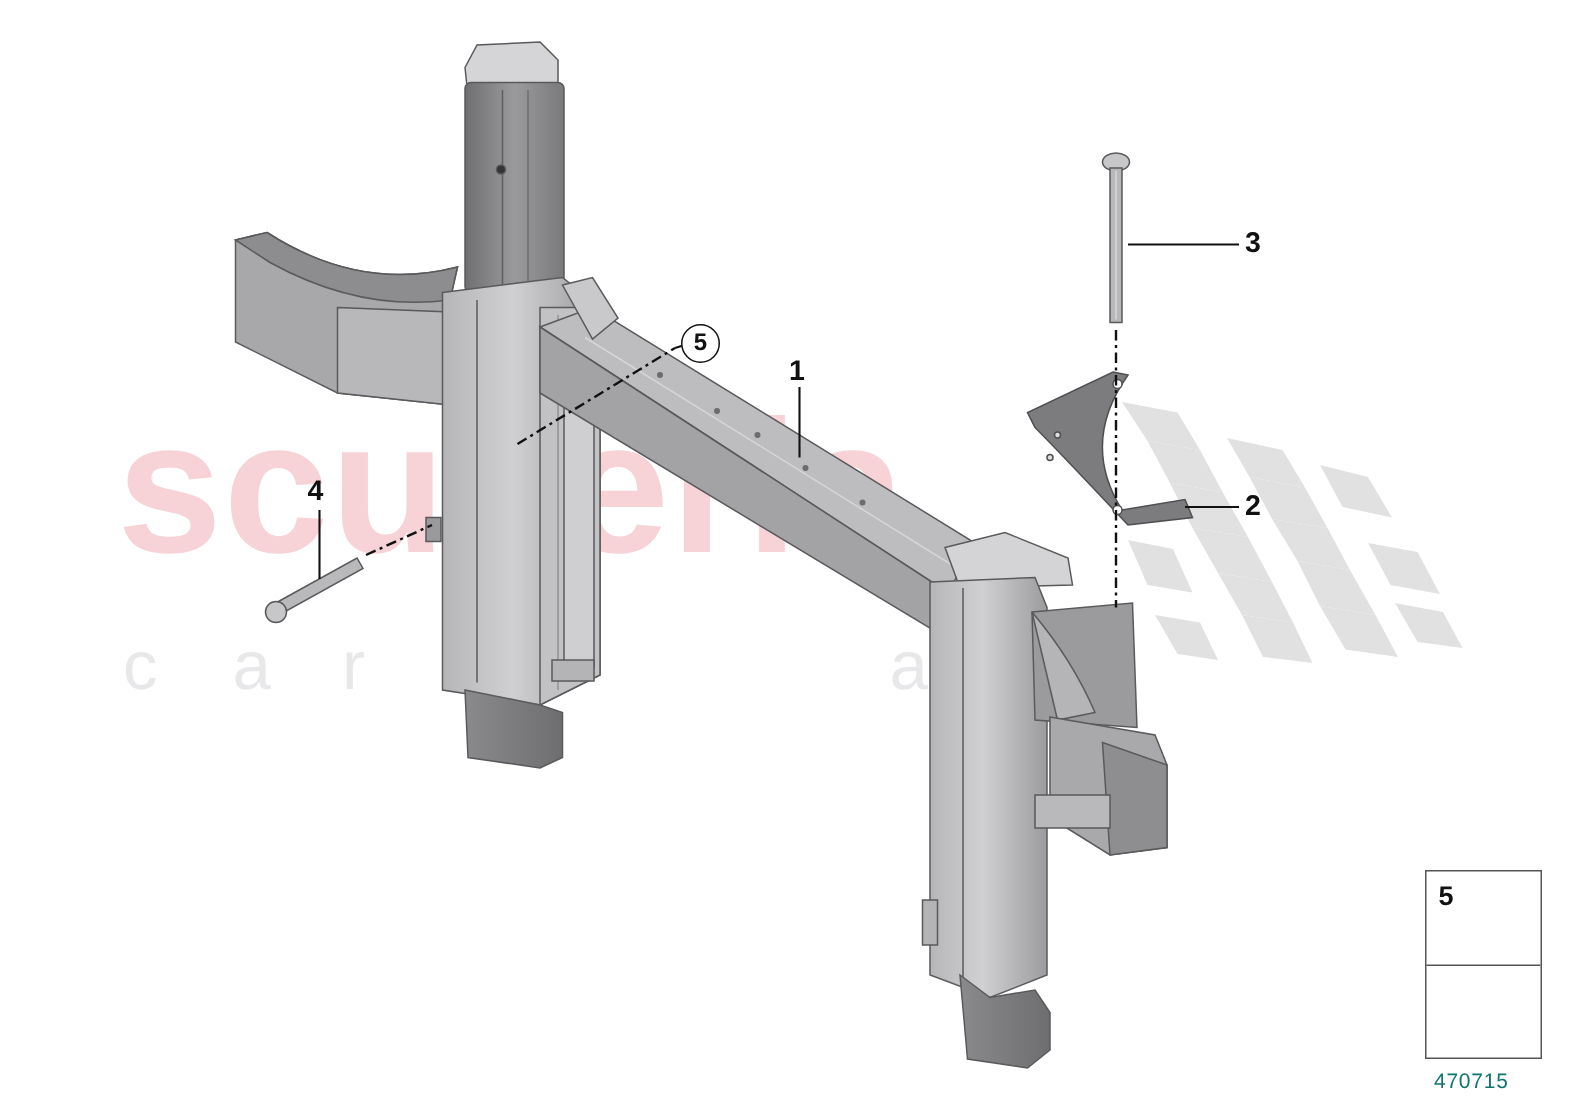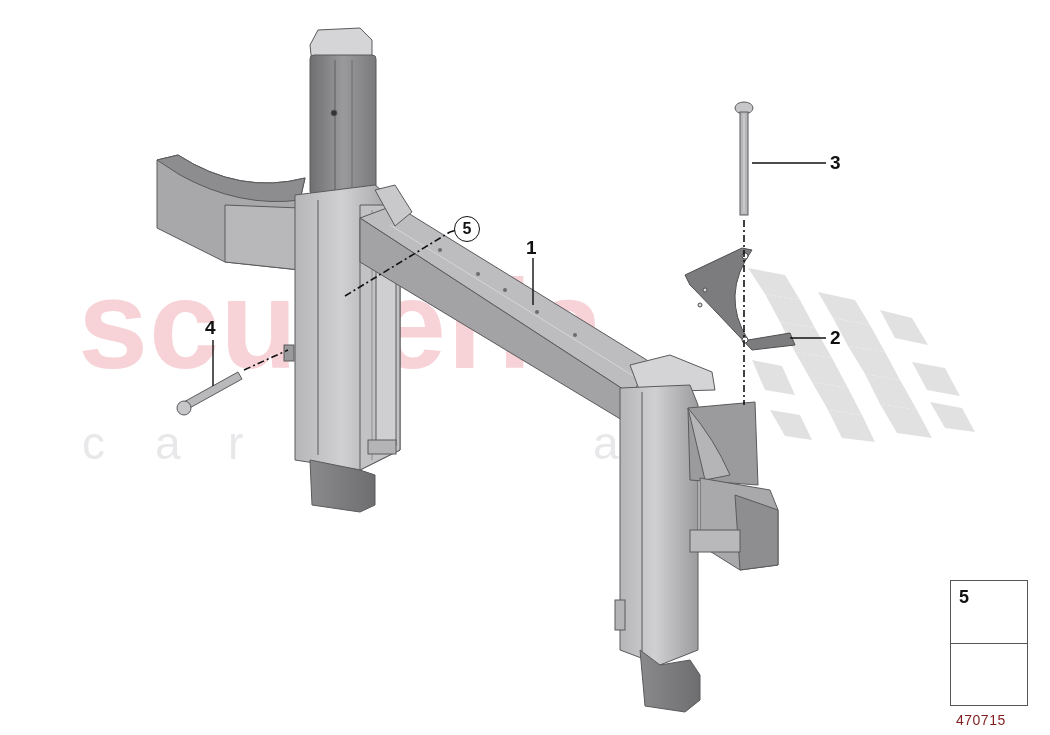--- a/index.html
+++ b/index.html
@@ -15,21 +15,21 @@
              font-weight: bold; font-size: 126px; letter-spacing: 1px; color: rgba(236,150,160,0.42);
              line-height: 1; pointer-events: none; }
   .wm-sub { position: absolute; left: 82px; top: 420px; font-family: "Liberation Sans", sans-serif;
             font-size: 46px; color: rgba(190,190,196,0.35); line-height: 1; pointer-events: none;
             display: flex; }
   .wm-sub span { display: inline-block; width: 73px; }
   .legend { position: absolute; left: 950px; top: 580px; width: 78px; height: 126px;
             border: 1.5px solid #555; box-sizing: border-box; background: #fff; }
   .legend-divider { position: absolute; left: 0; right: 0; top: 62px; border-top: 1.5px solid #555; }
   .legend-num { position: absolute; left: 8px; top: 6px; font-weight: bold; font-size: 18px; color: #111; }
-  .diagram-id { position: absolute; left: 956px; top: 712px; font-size: 14px; color: #7f1d1d;
+  .diagram-id { position: absolute; left: 956px; top: 712px; font-size: 14px; color: #0f766e;
                 letter-spacing: 0.5px; }
 </style>
 </head>
 <body>
 
 <div id="stage">
 
   <svg width="1050" height="735" style="position:absolute;left:0;top:0">
     <g fill="#dcdcdc" opacity="0.85">
       <polygon points="748,268 785,275 800,300 765,294"></polygon>

